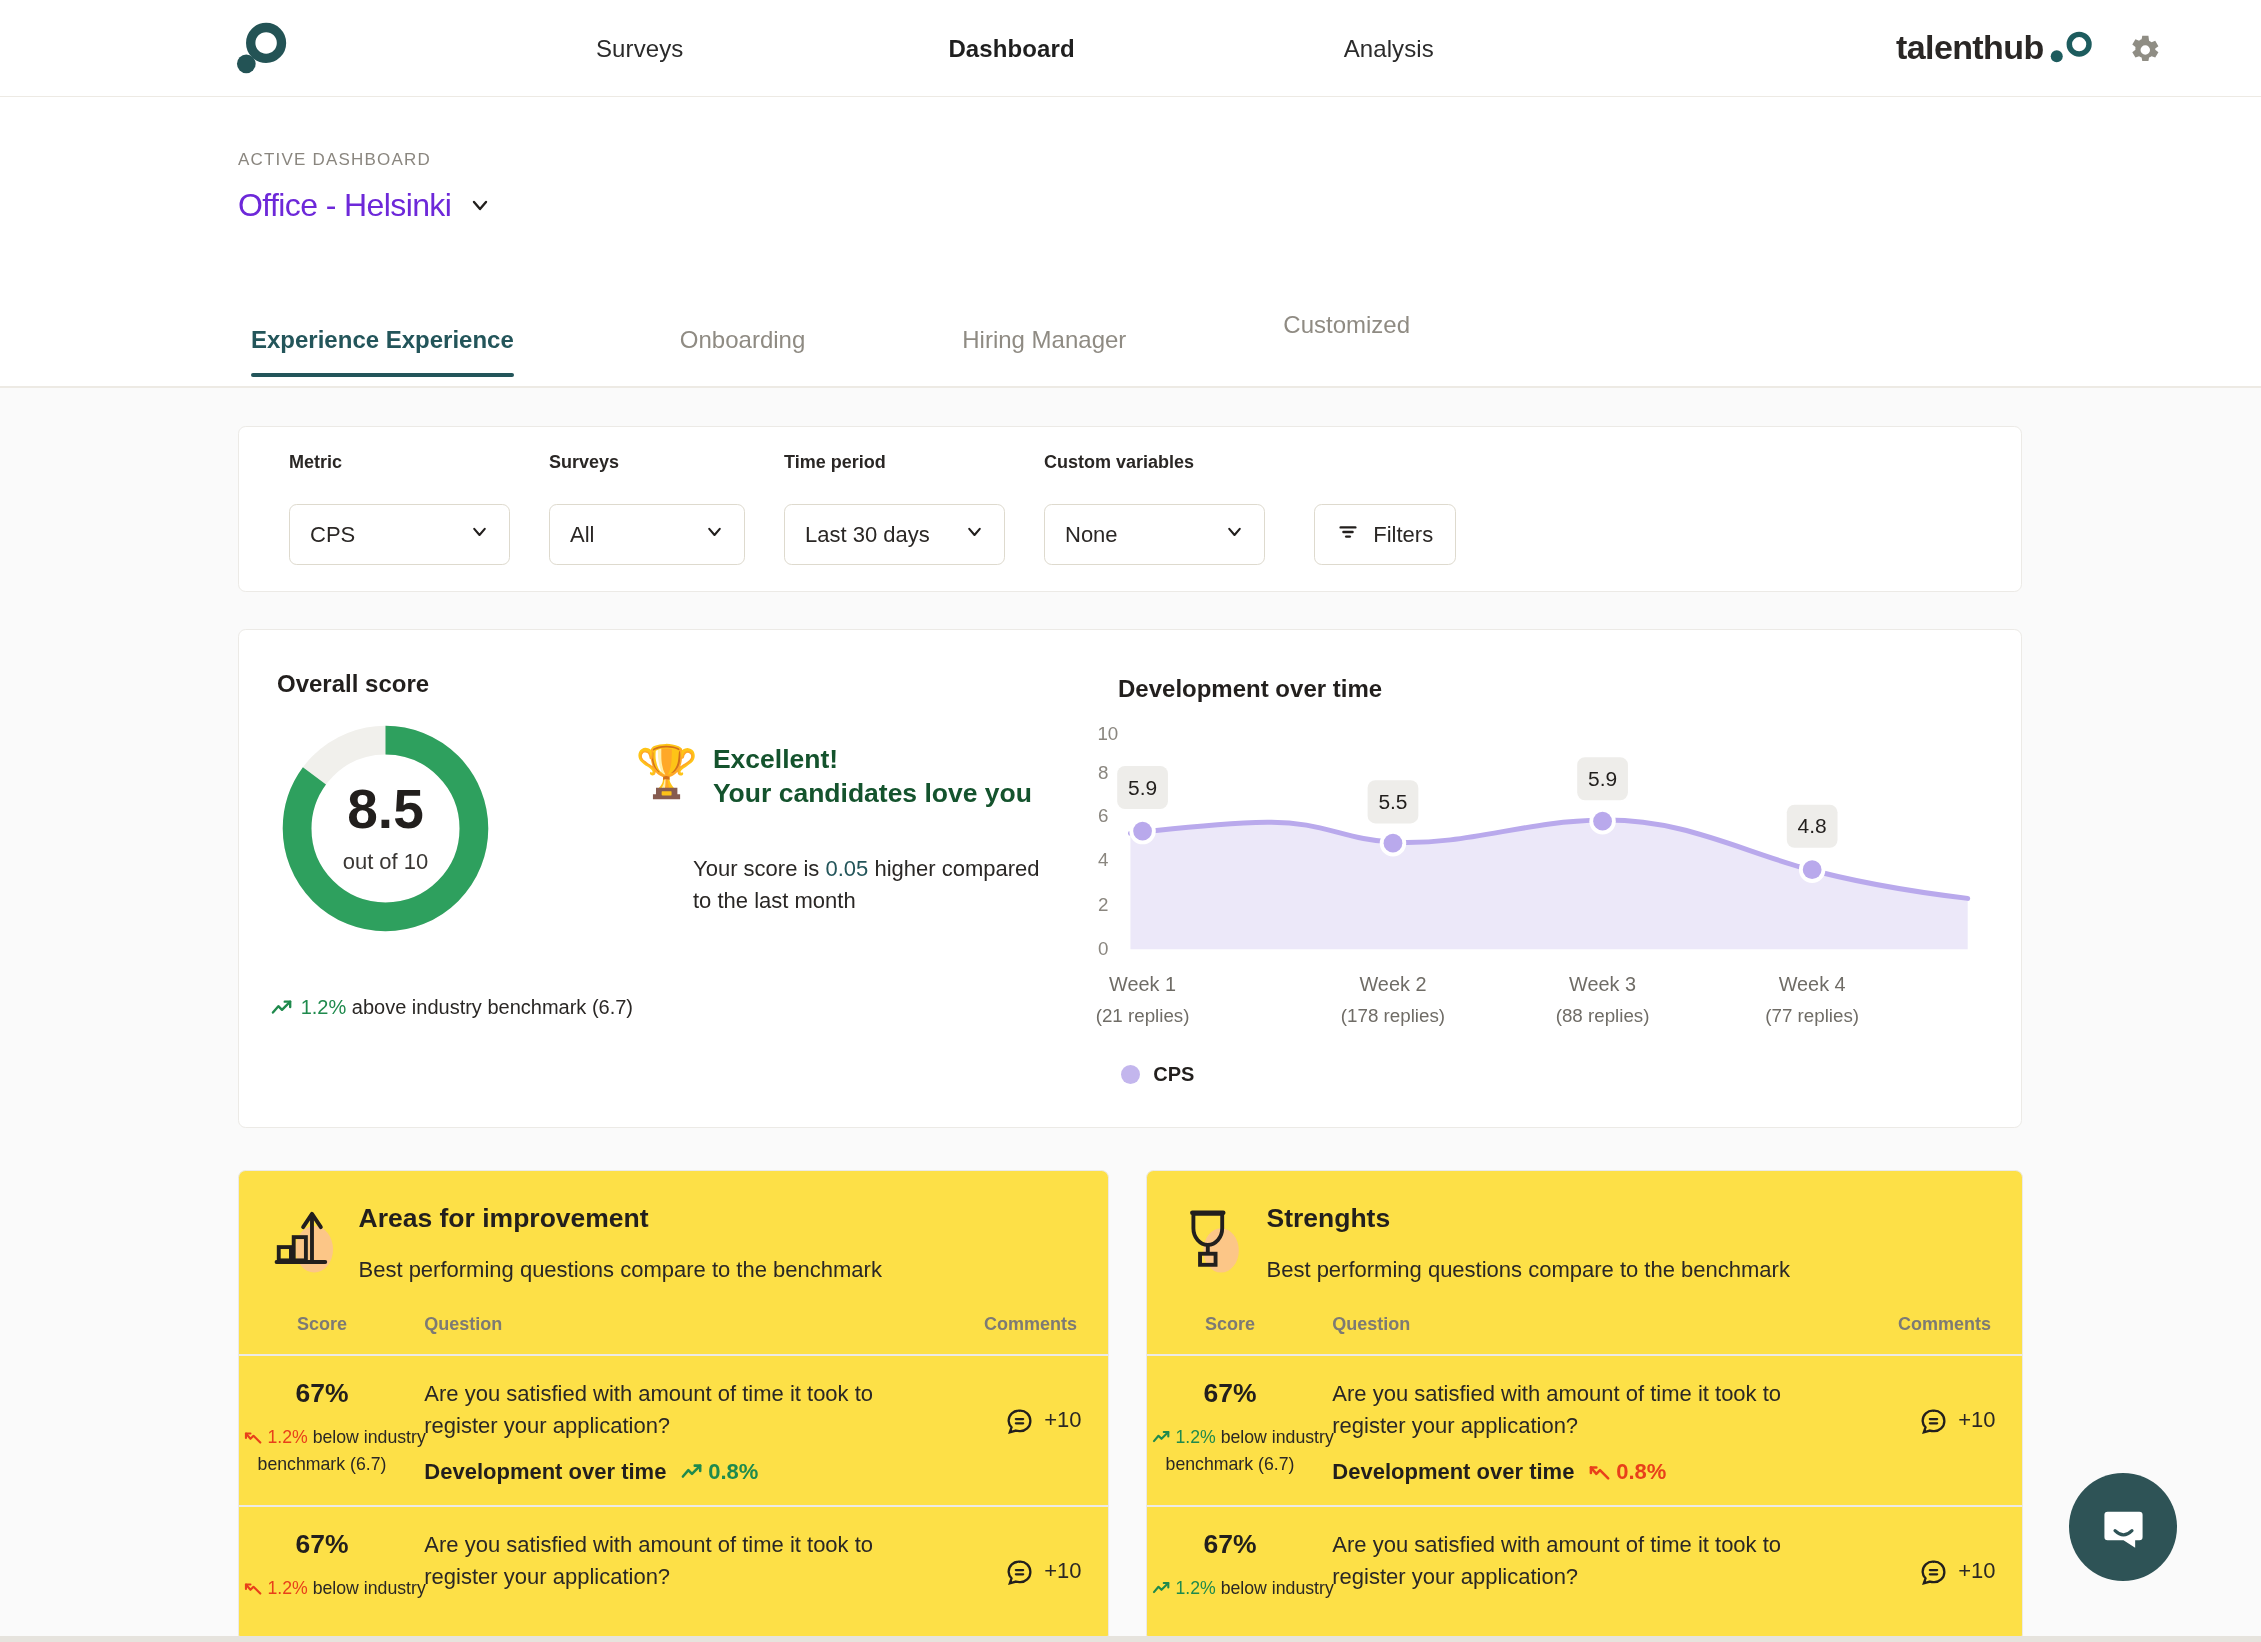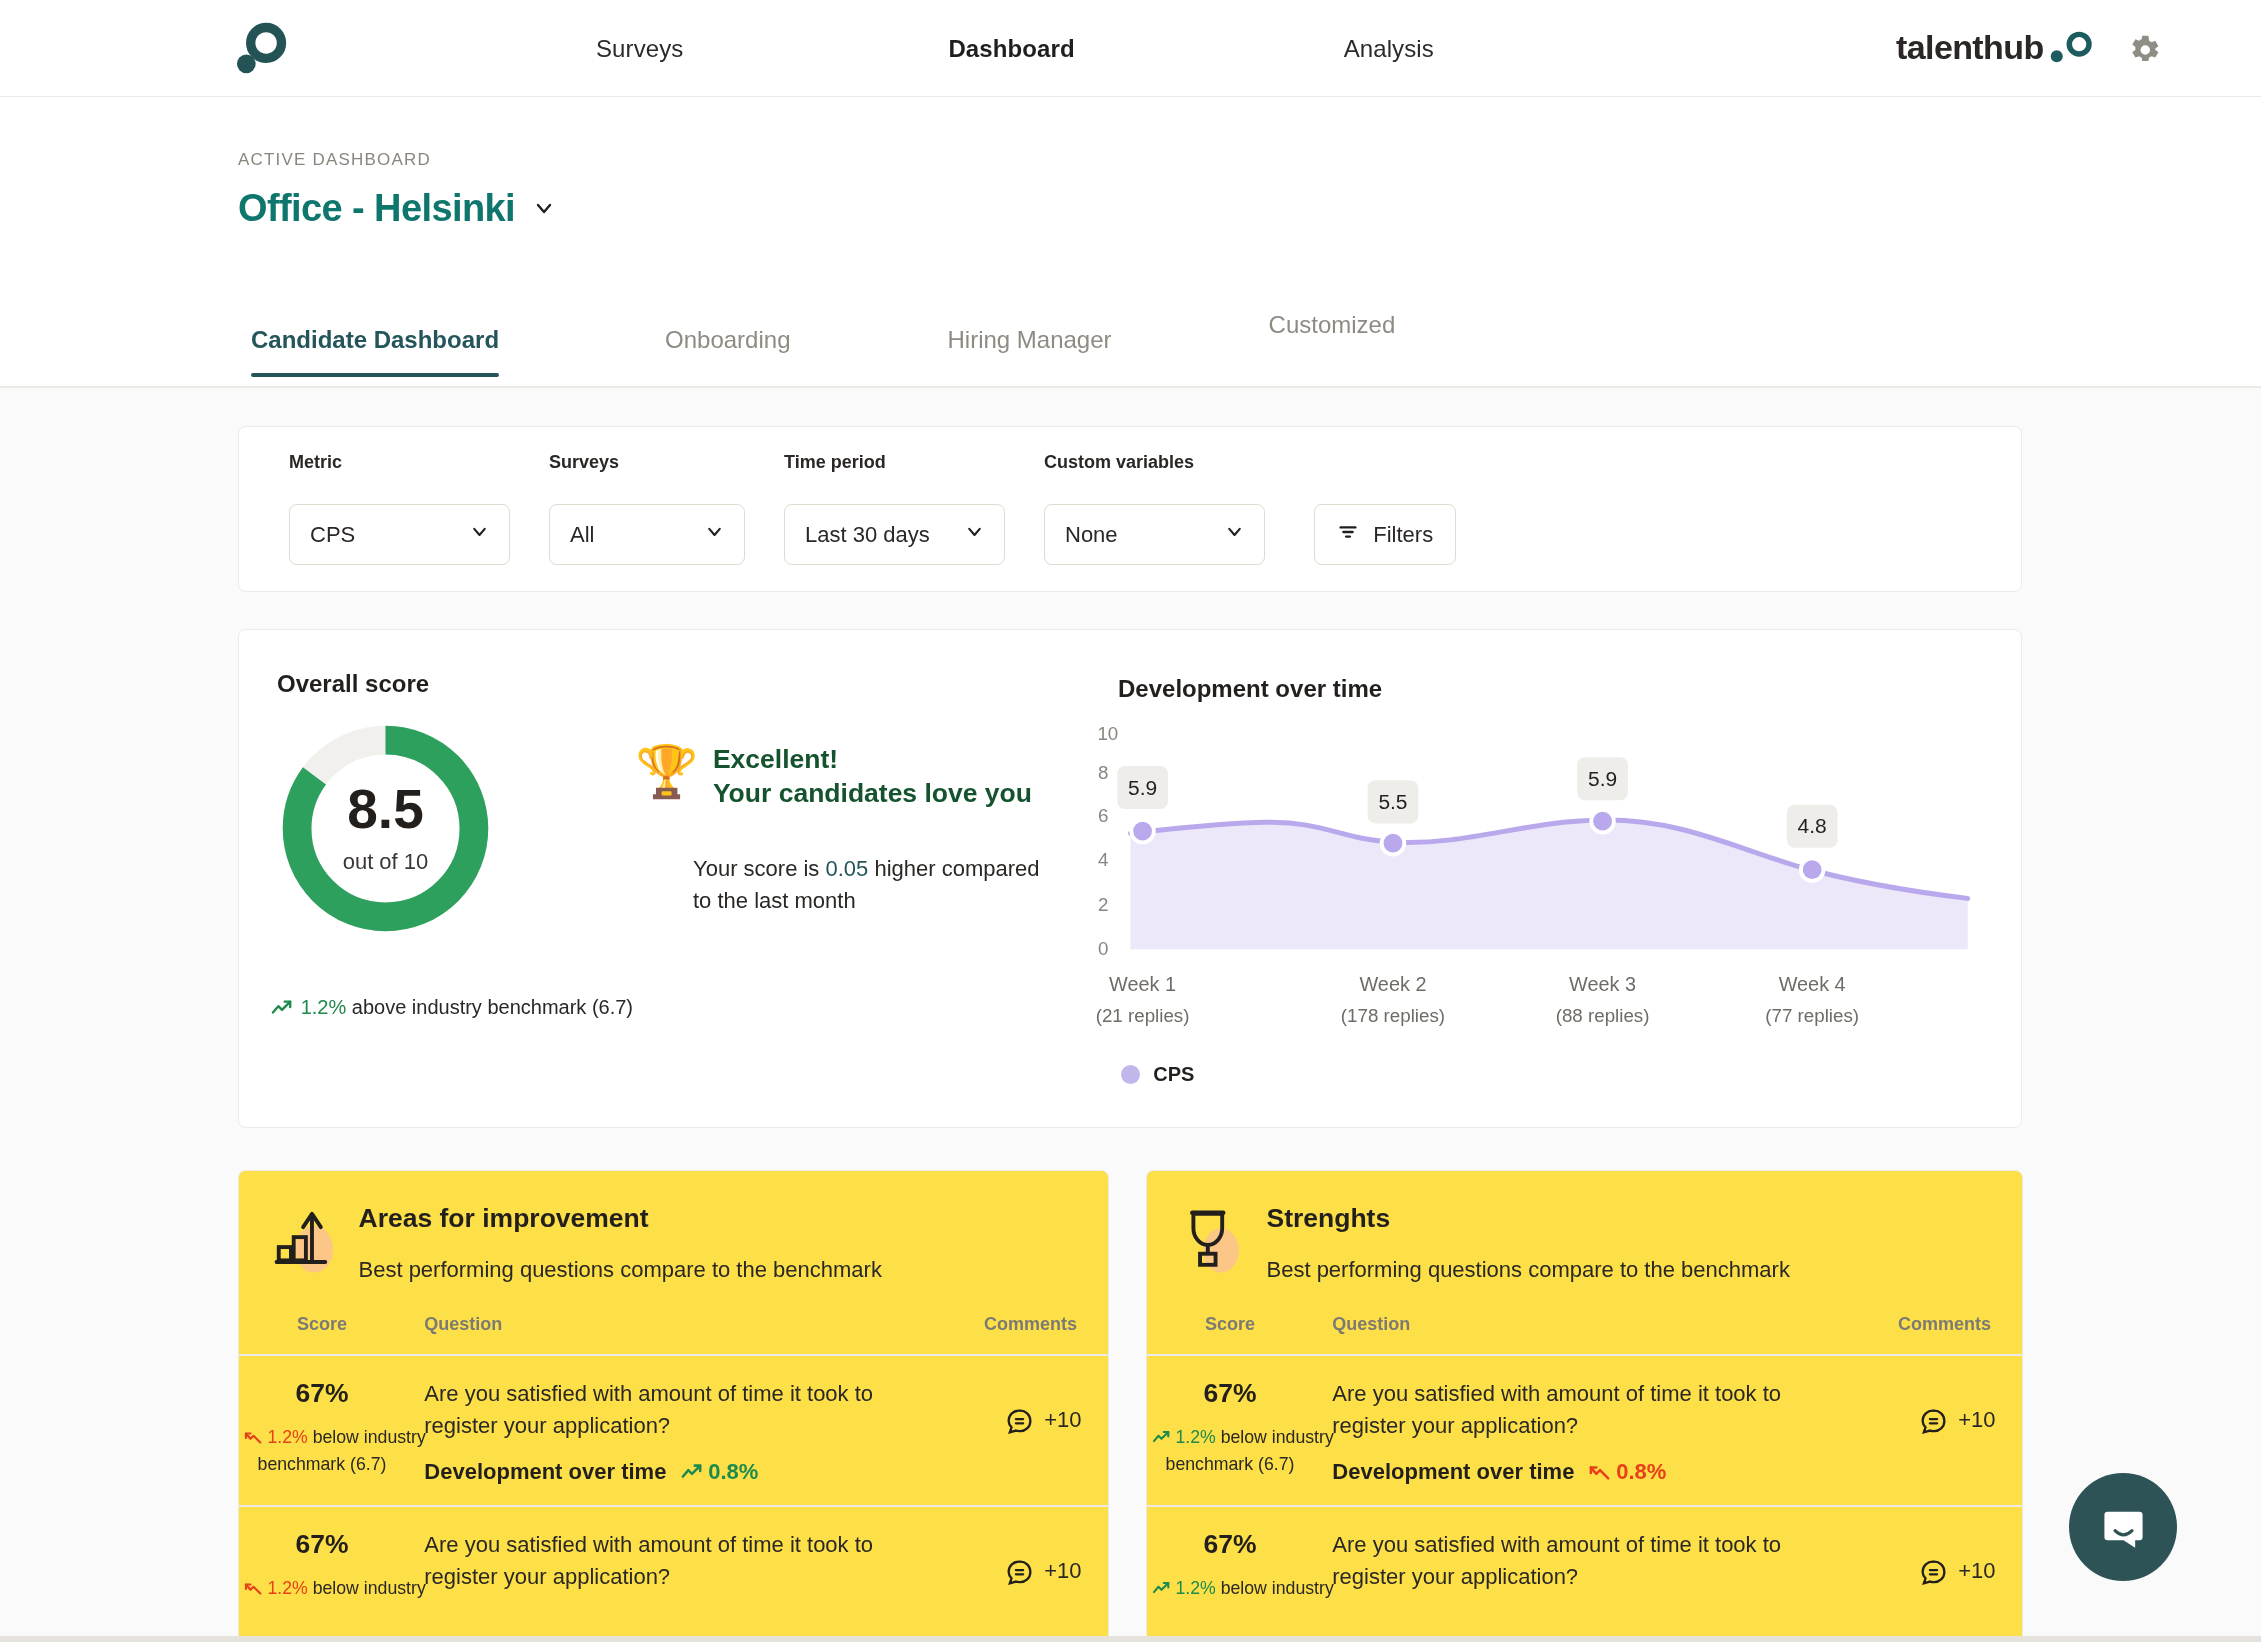--- a/index.html
+++ b/index.html
@@ -28,21 +28,21 @@
   .brand-right { position: absolute; right: 166px; top: 28px;
                  display: flex; align-items: center; }
   .wordmark { font-size: 34px; font-weight: 700; color: #2a2725; letter-spacing: -0.6px; }
   .wordmark-mark { position: relative; width: 47px; height: 33px; margin-left: 4.4px; }
   .gear-btn { position: absolute; right: 98px; top: 31px; width: 38px; height: 38px; }
 
   
   .page-head { position: absolute; left: 238px; top: 150px; }
   .eyebrow { font-size: 17px; letter-spacing: 1.2px; color: #8a867f; font-weight: 400; }
   .title-row { display: flex; align-items: center; margin-top: 16.6px; }
-  .page-title { font-size: 38px; font-weight: 700; color: #0f766e; letter-spacing: -0.6px; }
+  .page-title { font-size: 32px; font-weight: 400; color: #6d28d9; letter-spacing: -0.6px; }
   .title-chevron { margin-left: 16.6px; width: 24px; height: 24px; }
 
   
   .tabs { position: absolute; left: 251px; top: 326px; display: flex; align-items: flex-end; }
   .tab { position: relative; font-size: 24px; color: #8f8b83; padding-bottom: 23px; }
   .tab.is-active { color: #23555a; font-weight: 700; }
   .tab.is-active::after {
     content: ""; position: absolute; left: 0; right: 0; bottom: 0;
     height: 4.4px; background: #23555a; border-radius: 2.2px;
   }
@@ -192,21 +192,21 @@
     <span class="page-title">Office - Helsinki</span>
     <span class="title-chevron">
       <svg viewBox="0 0 24 24" width="24" height="24" fill="none" stroke="#221f1d" stroke-width="2.4" stroke-linecap="round" stroke-linejoin="round">
           <polyline points="6 9 12 16 18 9"></polyline>
         </svg>
     </span>
   </div>
 </div>
 
 <div class="tabs">
-  <span class="tab is-active">Candidate Dashboard</span>
+  <span class="tab is-active">Experience Experience</span>
   <span class="tab-gap-a"></span>
   <span class="tab">Onboarding</span>
   <span class="tab-gap-b"></span>
   <span class="tab">Hiring Manager</span>
   <span class="tab-gap-c"></span>
   <span class="tab raised">Customized</span>
 </div>
 <div class="tabs-rule"></div>
 <div class="body-bg"></div>
 

